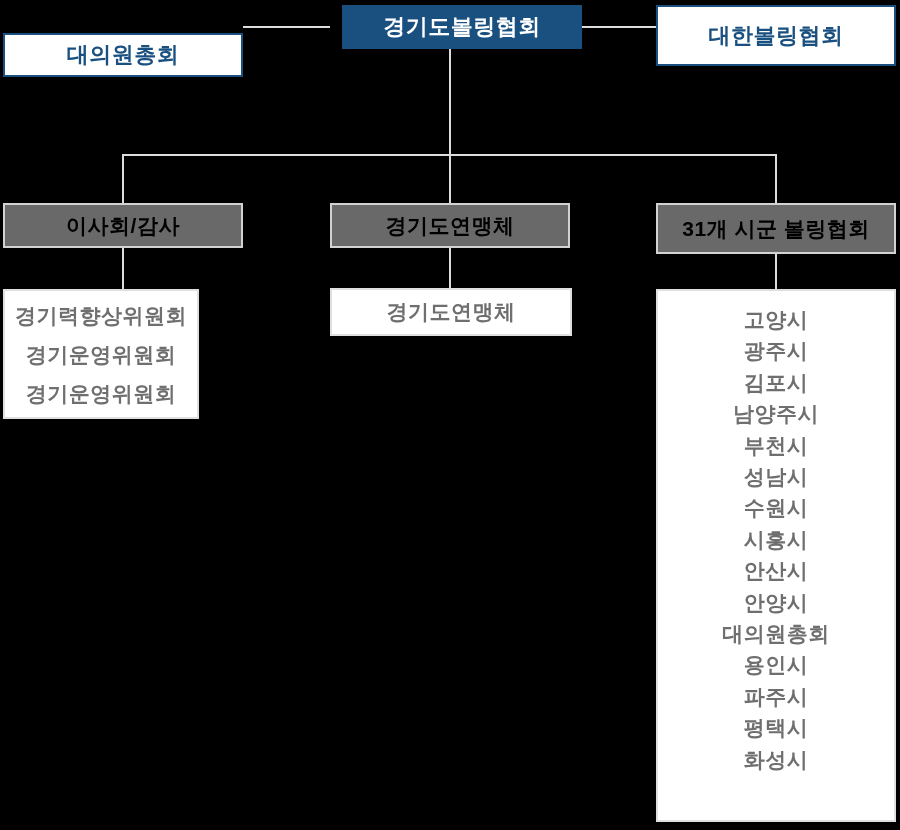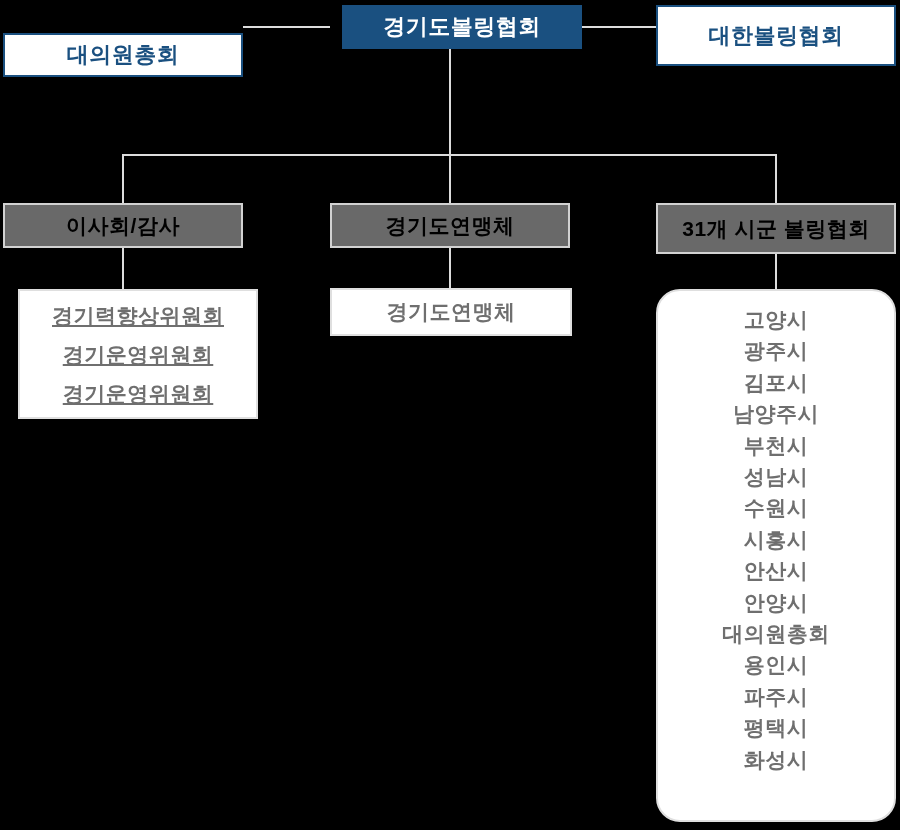--- a/index.html
+++ b/index.html
@@ -112,31 +112,31 @@
   </div>
 
   <div class="box box-gray" style="left:330px; top:203px; width:240px; height:45px;">
     <span>경기도연맹체</span>
   </div>
 
   <div class="box box-gray" style="left:656px; top:203px; width:240px; height:51px;">
     <span>31개 시군 볼링협회</span>
   </div>
 
-  <div class="box box-list committee-box" style="left:18px; top:289px; width:240px; height:130px;text-decoration:underline;">
+  <div class="box box-list committee-box" style="left:3px; top:289px; width:196px; height:130px;">
       <div class="row">경기력향상위원회</div>
       <div class="row">경기운영위원회</div>
       <div class="row">경기운영위원회</div>
     </div>
 
   <div class="box box-list" style="left:330px; top:288px; width:242px; height:48px;">
     <span>경기도연맹체</span>
   </div>
 
-  <div class="box box-list cities-box" style="left:656px; top:289px; width:240px; height:533px;border-radius:24px;">
+  <div class="box box-list cities-box" style="left:656px; top:289px; width:240px; height:533px;">
     <div class="cities-col">
         <div class="row">고양시</div>
         <div class="row">광주시</div>
         <div class="row">김포시</div>
         <div class="row">남양주시</div>
         <div class="row">부천시</div>
         <div class="row">성남시</div>
         <div class="row">수원시</div>
         <div class="row">시흥시</div>
         <div class="row">안산시</div>

